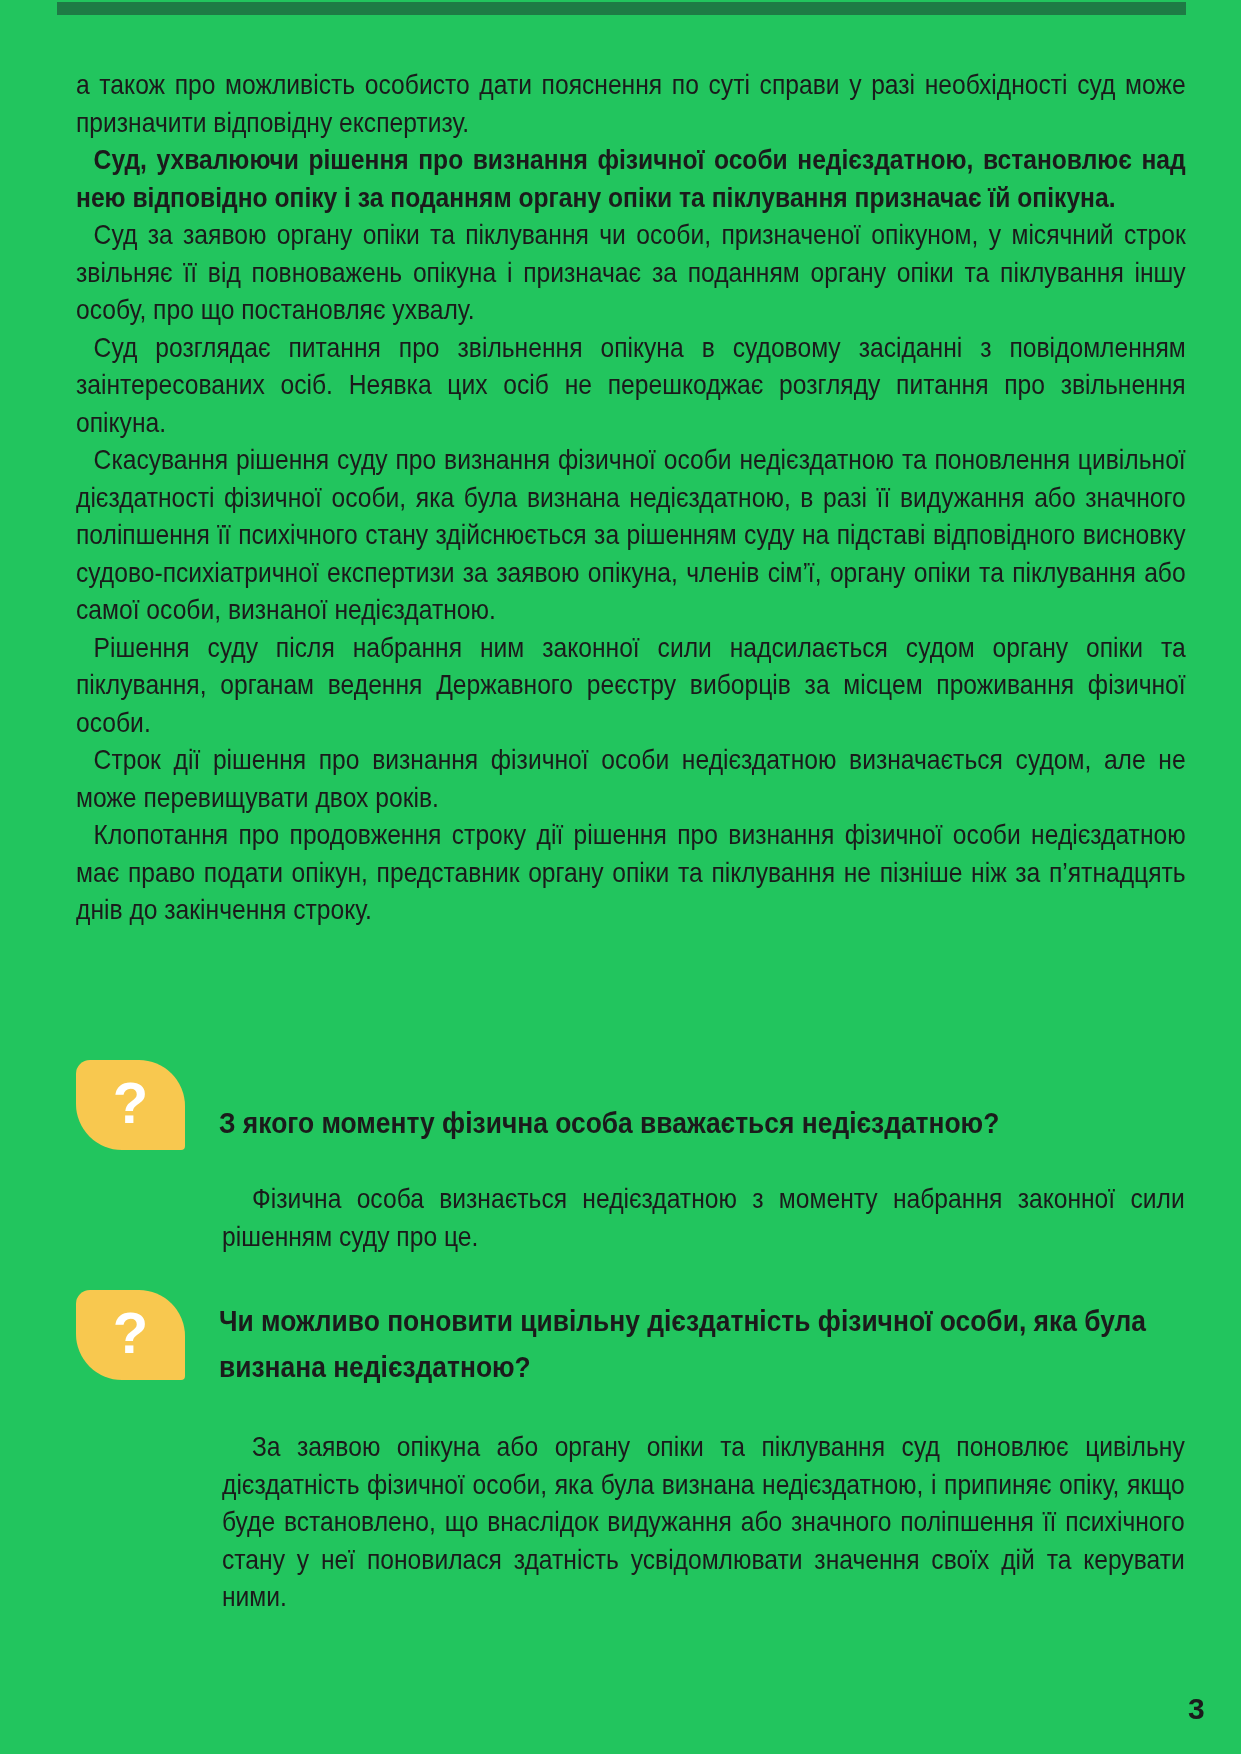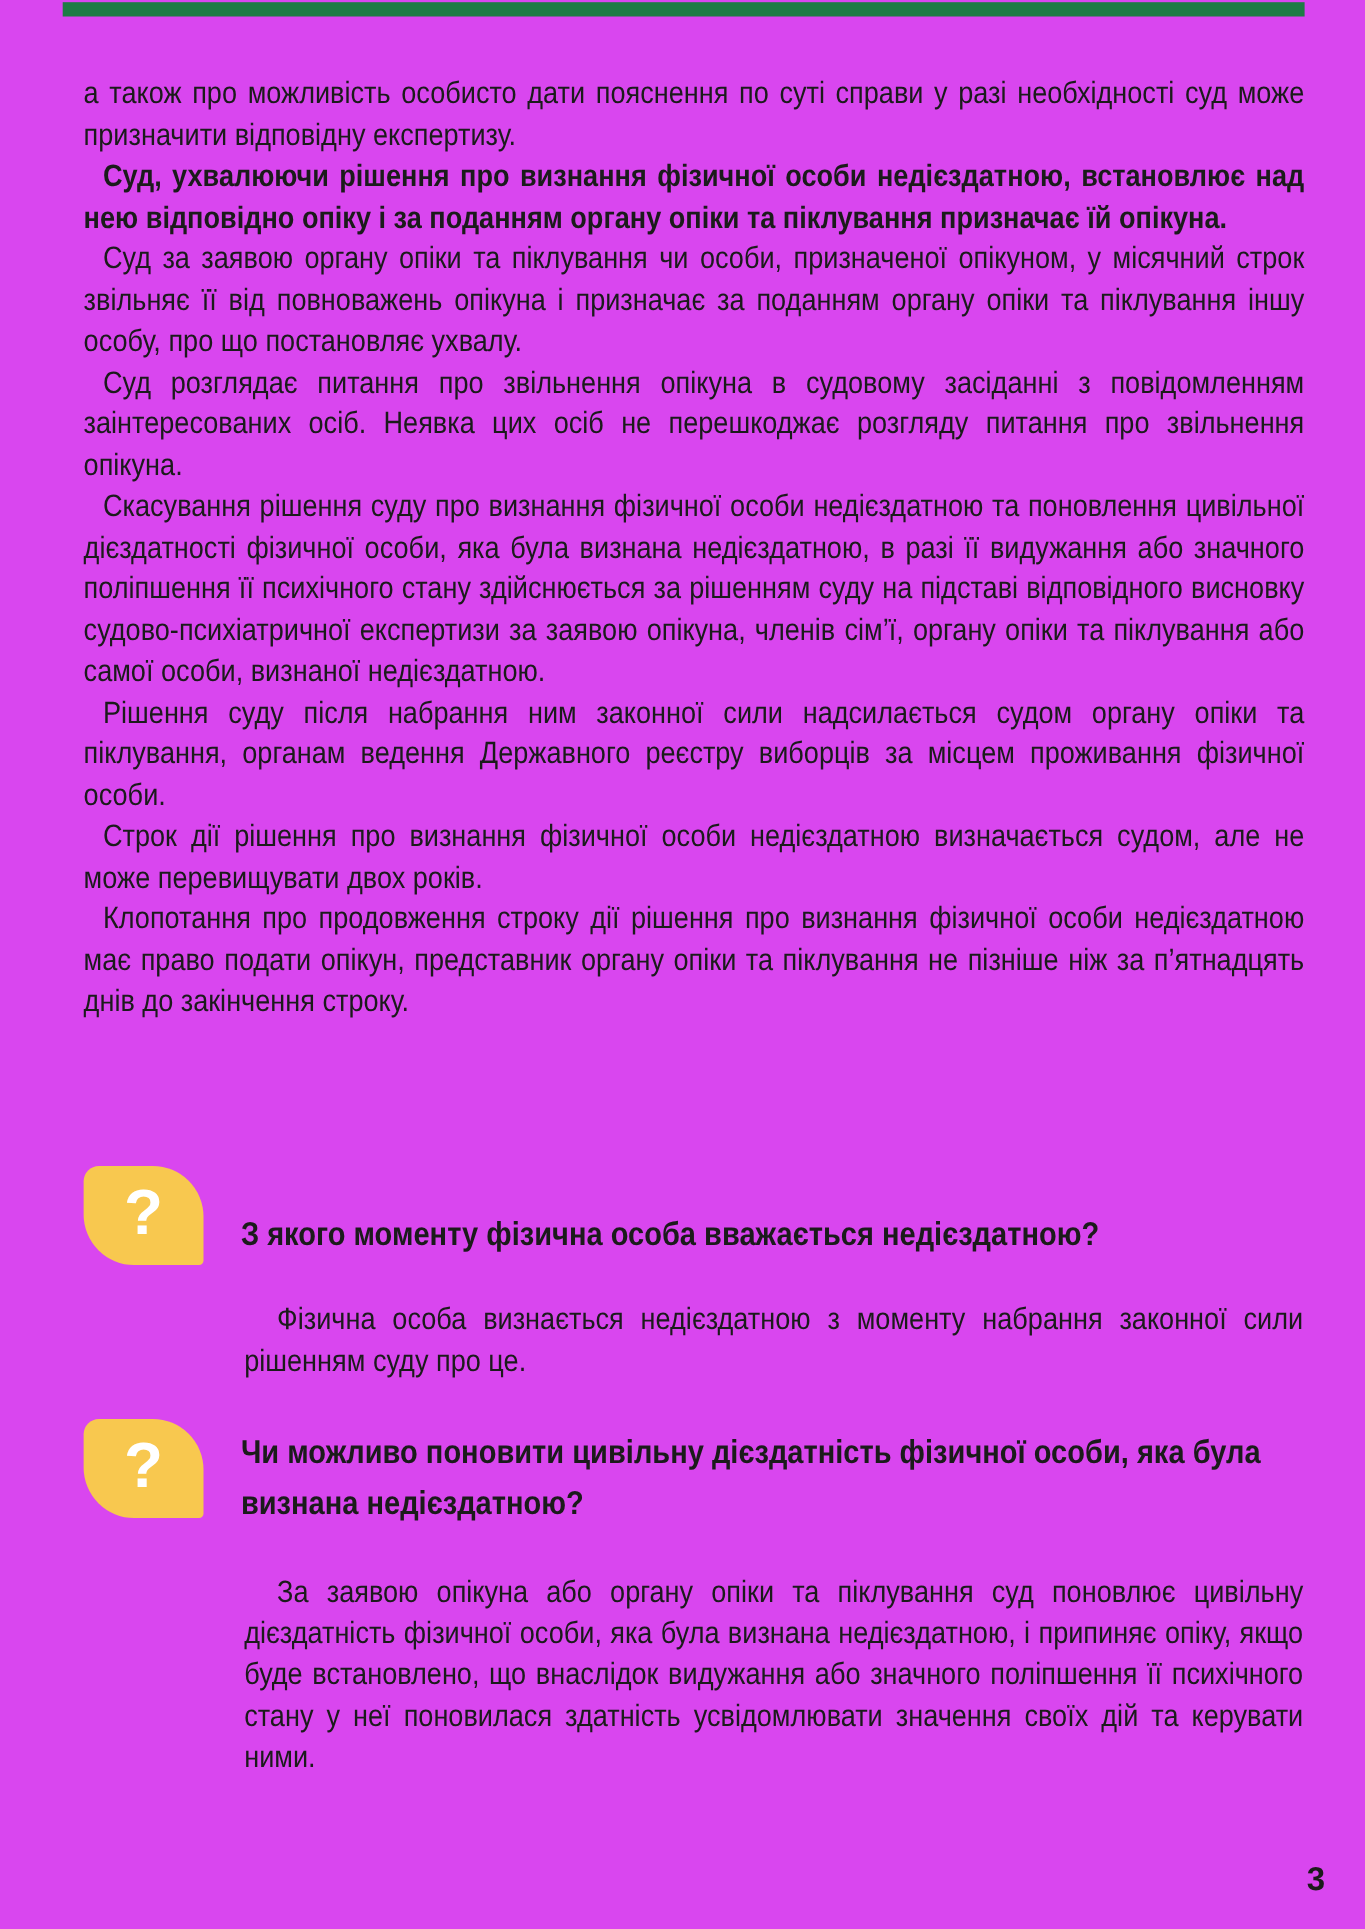--- a/index.html
+++ b/index.html
@@ -1,20 +1,20 @@
 <!DOCTYPE html>
 <html><head>
 <meta charset="utf-8">
 <style>
   html, body { margin: 0; padding: 0; background: #ffffff; }
   .page {
     position: relative;
     width: 1241px;
     height: 1754px;
-    background: #d946ef;
+    background: #22c55e;
     font-family: "Liberation Sans", sans-serif;
     color: #1b1b1b;
     overflow: hidden;
   }
   .top-bar {
     position: absolute;
     top: 2px;
     left: 57px;
     width: 1129px;
     height: 13px;

